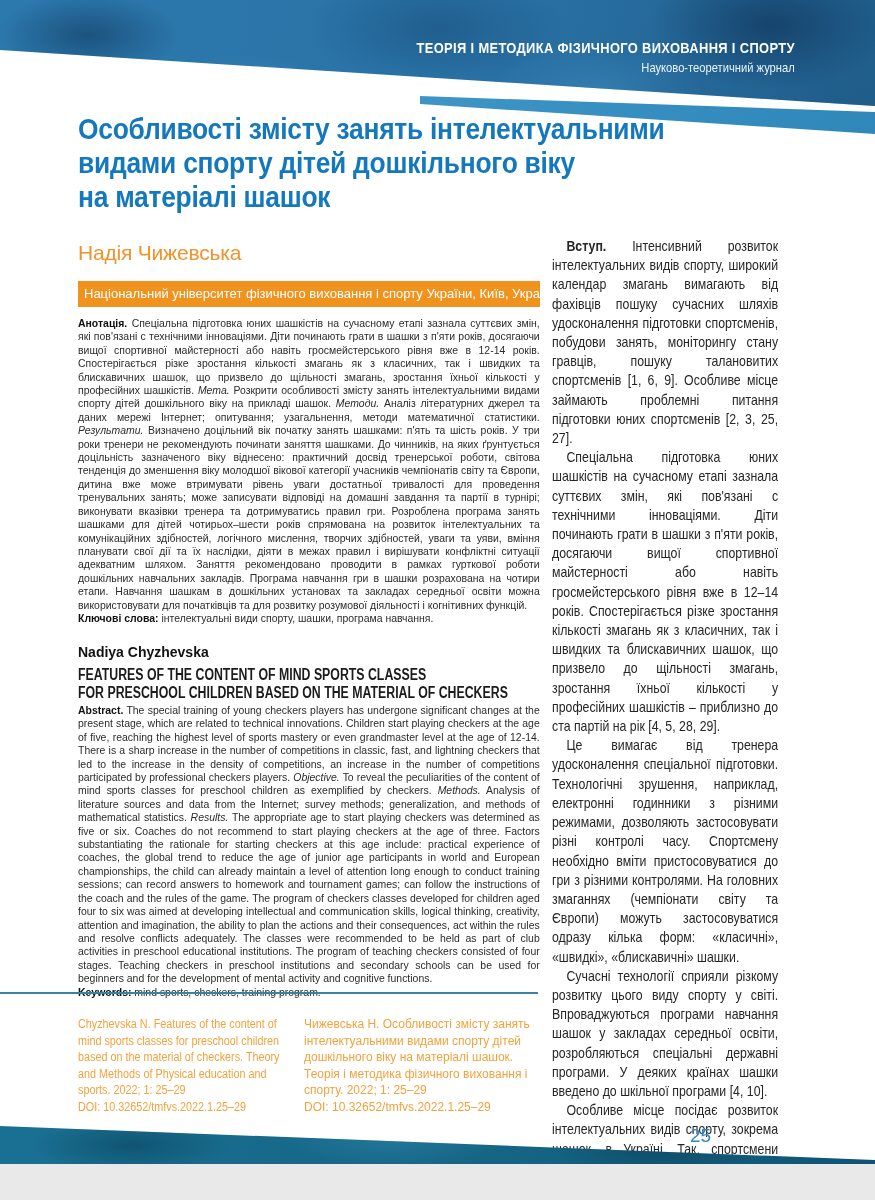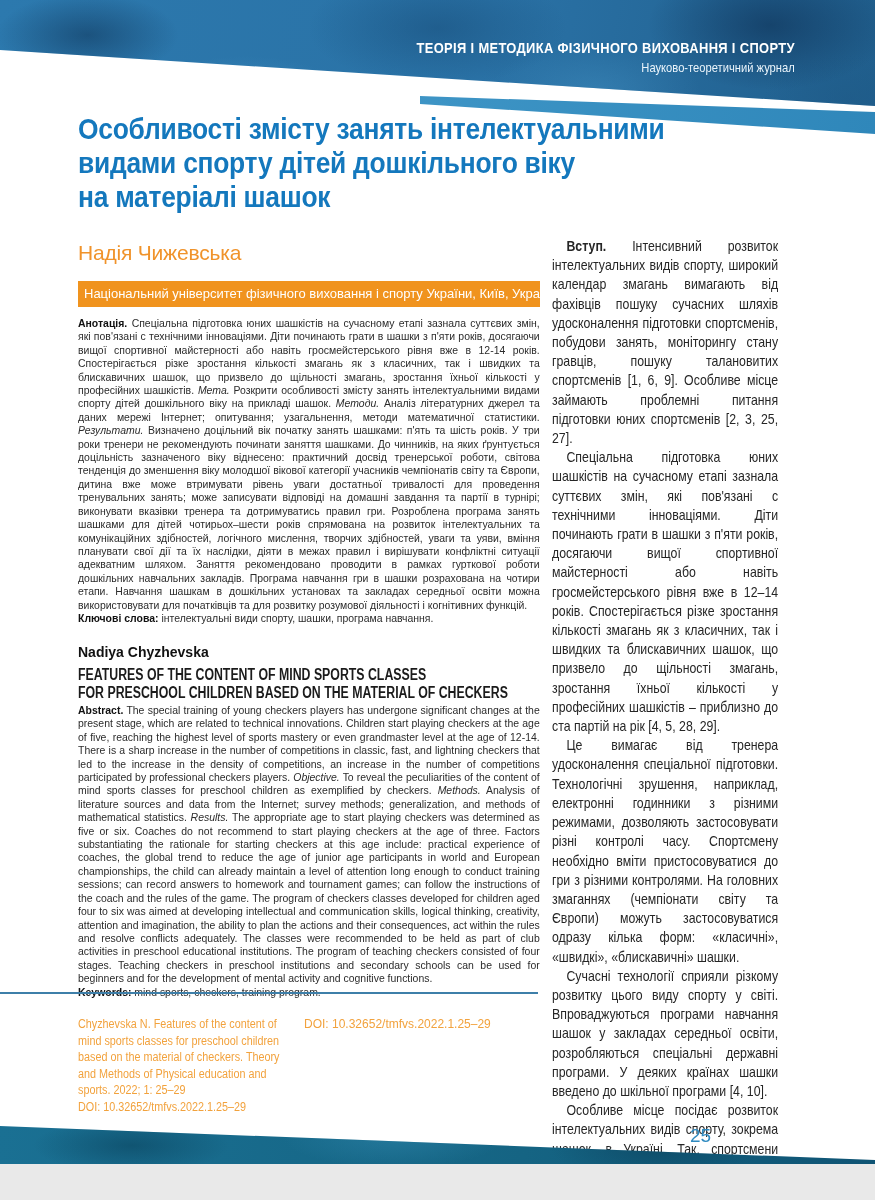--- a/index.html
+++ b/index.html
@@ -116,20 +116,21 @@
     <p class="kw"><b>Keywords:</b><span> mind sports, checkers, training program.</span></p>
   </div>
 
   <div class="rule"></div>
 
   <div class="cite cite-en">
     <div>Chyzhevska N. Features of the content of mind sports classes for preschool children based on the material of checkers. Theory and Methods of Physical education and sports. 2022; 1: 25–29</div>
     <p class="doi">DOI: 10.32652/tmfvs.2022.1.25–29</p>
   </div>
   <div class="cite cite-uk">
+    <div>Чижевська Н. Особливості змісту занять інтелектуальними видами спорту дітей дошкільного віку на матеріалі шашок. Теорія і методика фізичного виховання і спорту. 2022; 1: 25–29</div>
     <p class="doi">DOI: 10.32652/tmfvs.2022.1.25–29</p>
   </div>
 
   <div class="body-col">
     <p><span class="lead">Вступ.</span><span> Інтенсивний розвиток інтелектуальних видів спорту, широкий календар змагань вимагають від фахівців пошуку сучасних шляхів удосконалення підготовки спортсменів, побудови занять, моніторингу стану гравців, пошуку талановитих спортсменів [1, 6, 9]. Особливе місце займають проблемні питання підготовки юних спортсменів [2, 3, 25, 27].</span></p>
     <p>Спеціальна підготовка юних шашкістів на сучасному етапі зазнала суттєвих змін, які пов'язані с технічними інноваціями. Діти починають грати в шашки з п'яти років, досягаючи вищої спортивної майстерності або навіть гросмейстерського рівня вже в 12–14 років. Спостерігається різке зростання кількості змагань як з класичних, так і швидких та блискавичних шашок, що призвело до щільності змагань, зростання їхньої кількості у професійних шашкістів – приблизно до ста партій на рік [4, 5, 28, 29].</p>
     <p>Це вимагає від тренера удосконалення спеціальної підготовки. Технологічні зрушення, наприклад, електронні годинники з різними режимами, дозволяють застосовувати різні контролі часу. Спортсмену необхідно вміти пристосовуватися до гри з різними контролями. На головних змаганнях (чемпіонати світу та Європи) можуть застосовуватися одразу кілька форм: «класичні», «швидкі», «блискавичні» шашки.</p>
     <p>Сучасні технології сприяли різкому розвитку цього виду спорту у світі. Впроваджуються програми навчання шашок у закладах середньої освіти, розробляються спеціальні державні програми. У деяких країнах шашки введено до шкільної програми [4, 10].</p>
     <p>Особливе місце посідає розвиток інтелектуальних видів спорту, зокрема шашок, в Україні. Так, спортсмени нашої держави отримали прямий вихід на змагання чемпіонатів світу та Європи, у тому числі серед юнаків і дівчат у чотирьох вікових категоріях (до</p>
   </div>

